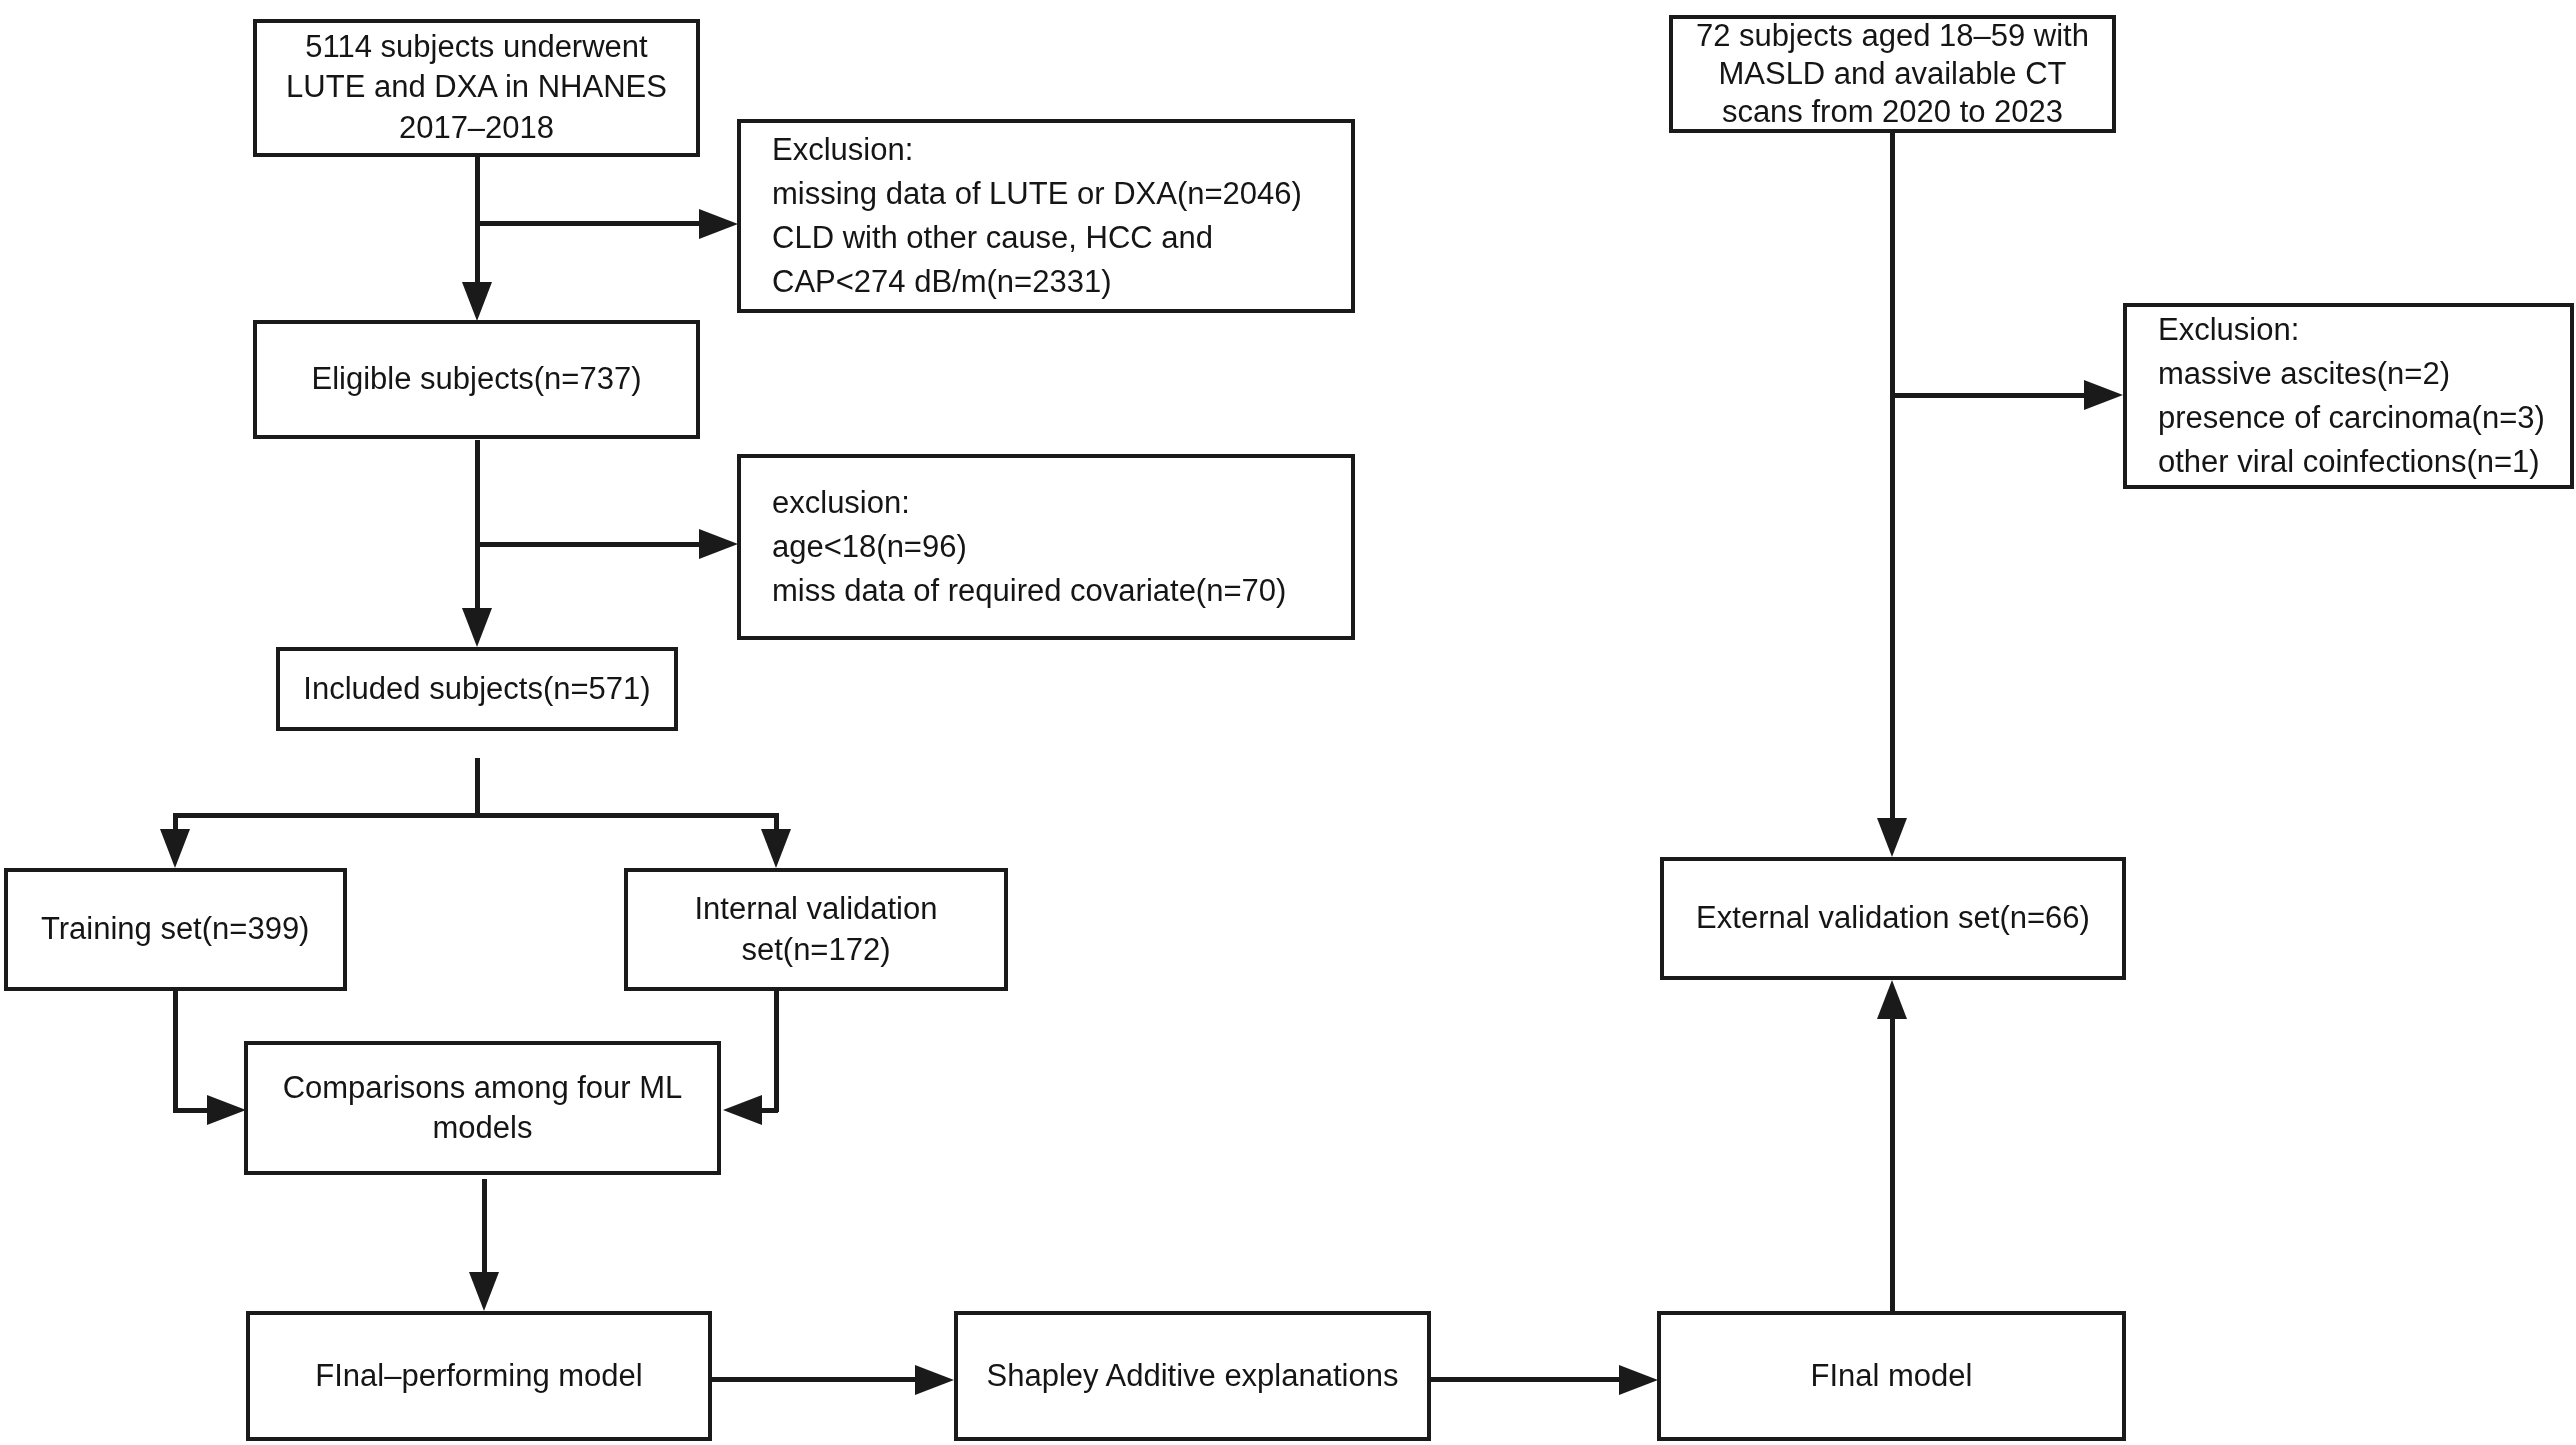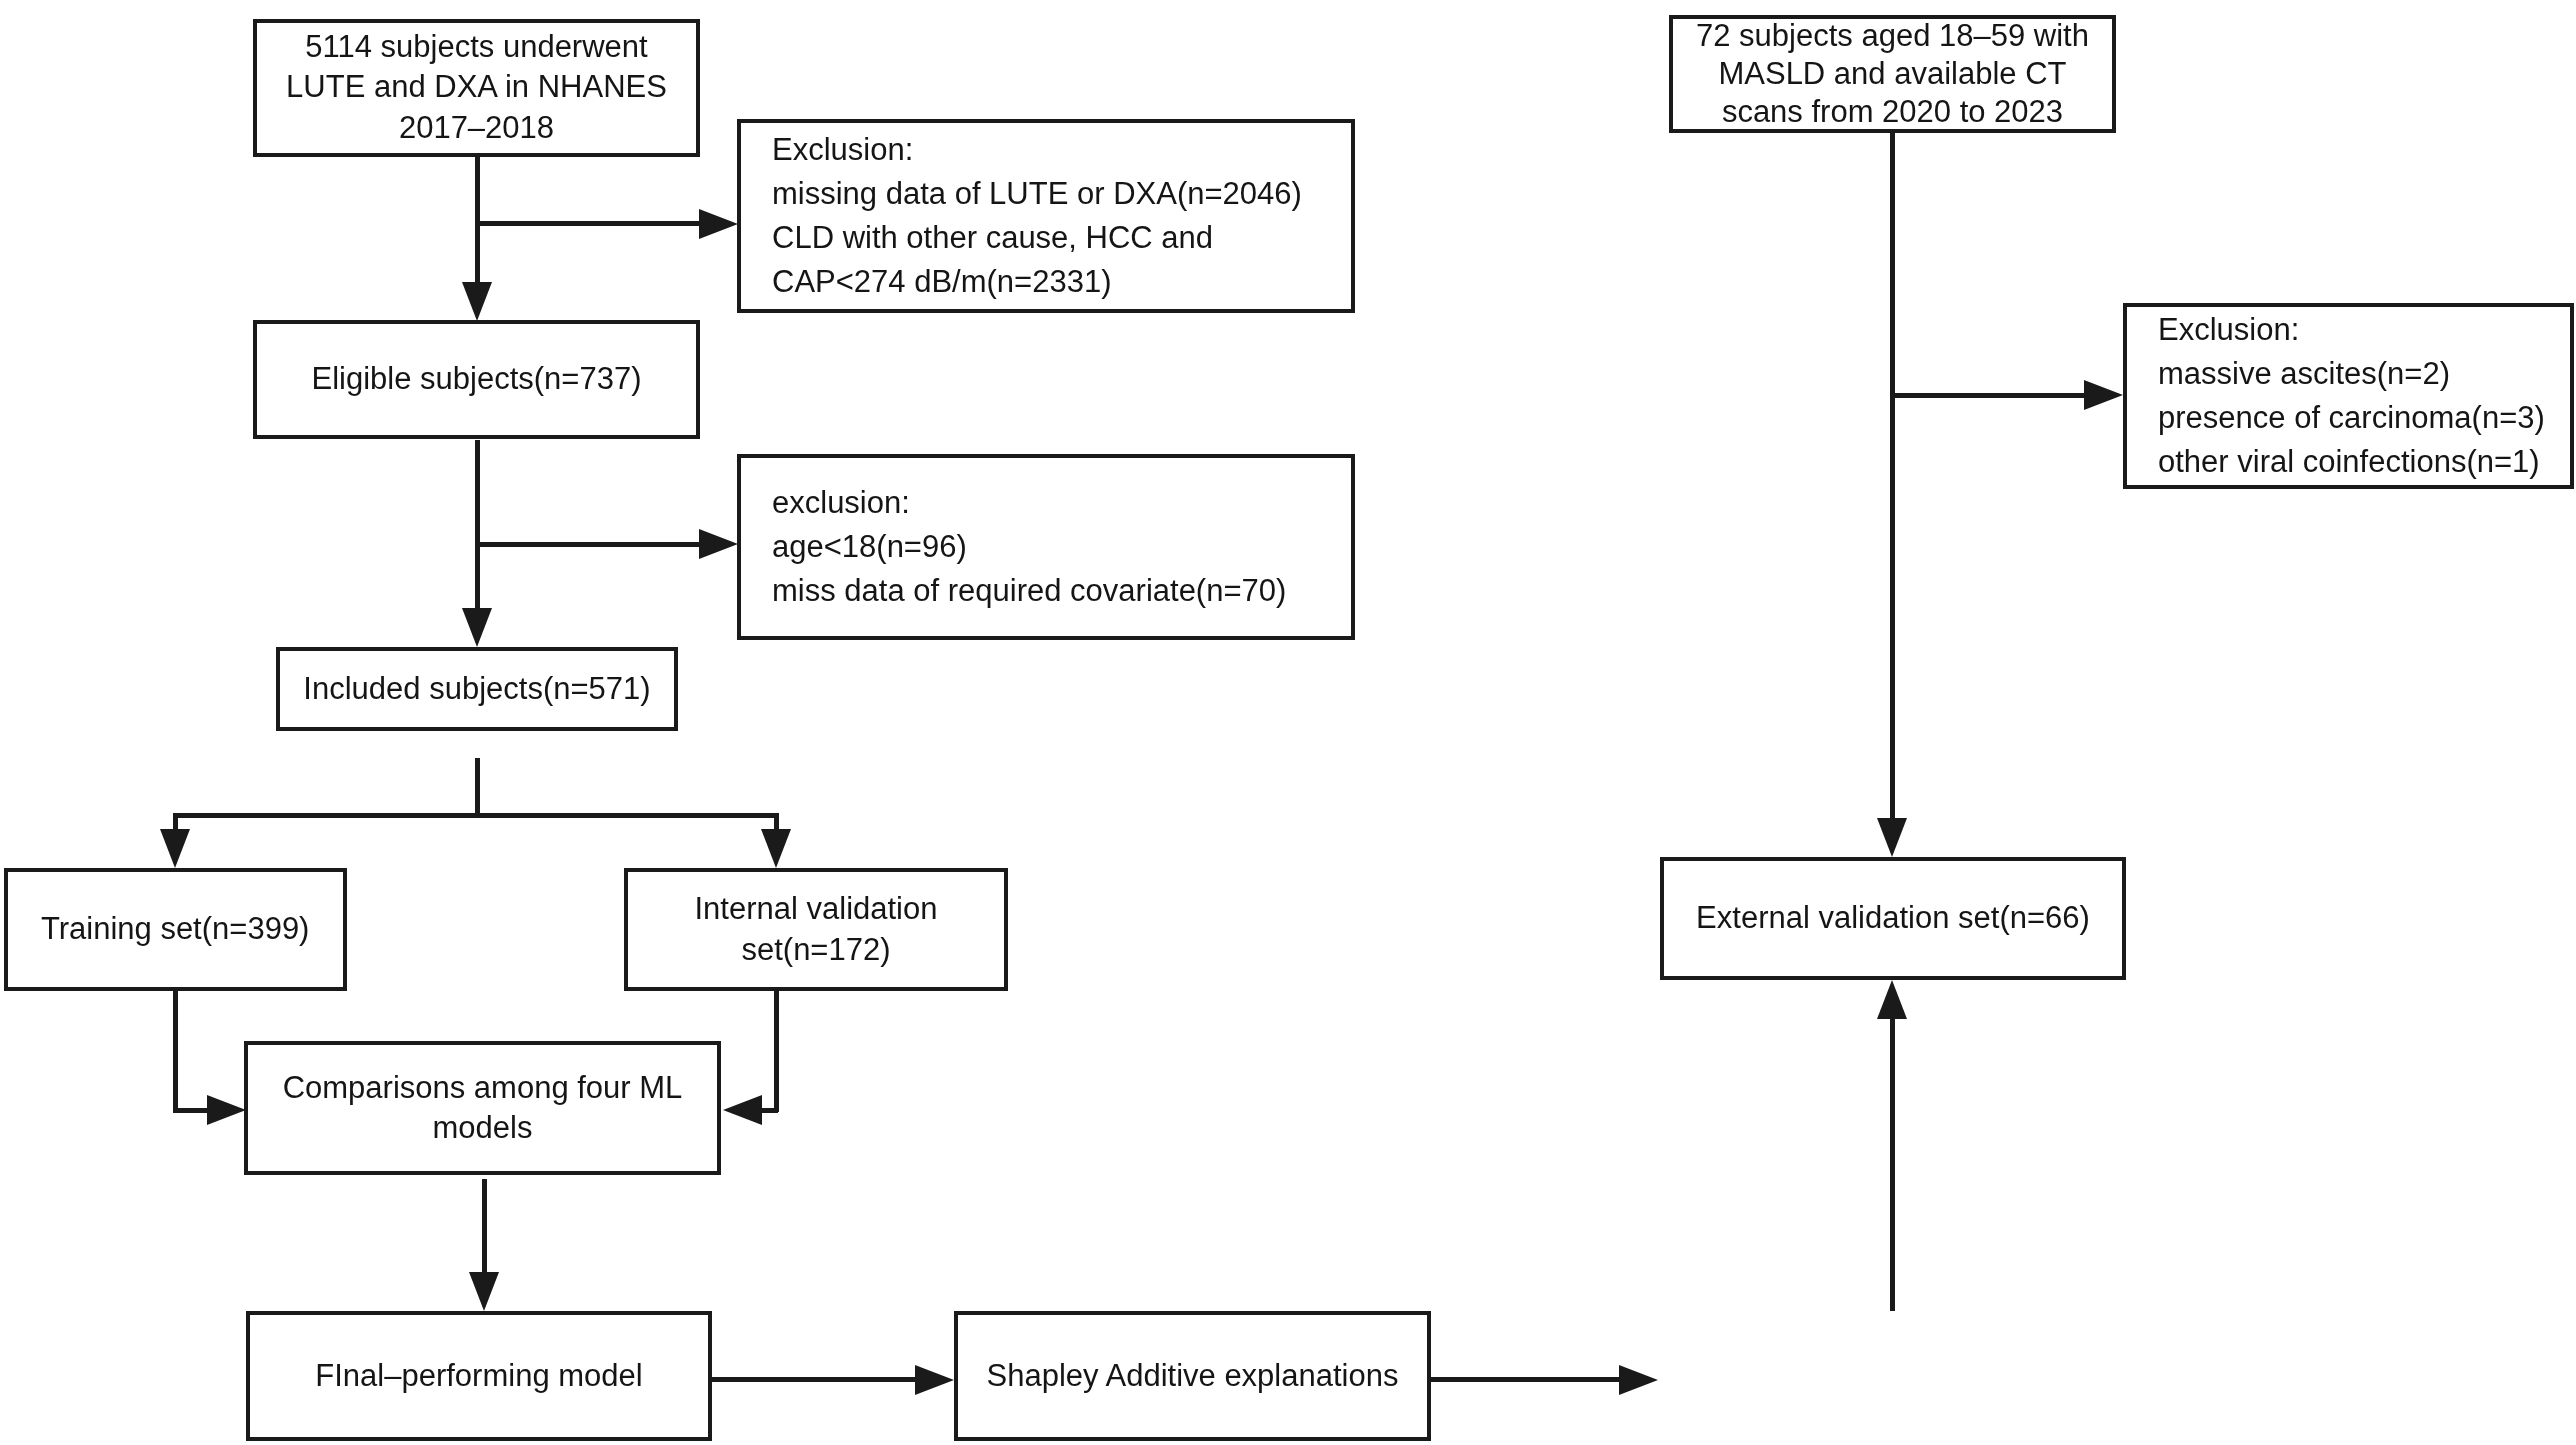--- a/index.html
+++ b/index.html
@@ -112,20 +112,21 @@
 MASLD and available CT
 scans from 2020 to 2023</div>
 
   <div class="fbox note" style="left:2123px; top:303px; width:451px; height:186px;">Exclusion:
 massive ascites(n=2)
 presence of carcinoma(n=3)
 other viral coinfections(n=1)</div>
 
   <div class="fbox" style="left:1660px; top:857px; width:466px; height:123px;">External validation set(n=66)</div>
 
+  <div class="fbox" style="left:1657px; top:1311px; width:469px; height:130px;">FInal model</div>
 
   <div class="vline" style="left:475px; top:156px; height:127px;"></div>
   <div class="ah ah-down" style="left:462px; top:282px;"></div>
   <div class="hline" style="left:477px; top:221px; width:223px;"></div>
   <div class="ah ah-right" style="left:699px; top:209px;"></div>
 
   <div class="vline" style="left:475px; top:440px; height:170px;"></div>
   <div class="ah ah-down" style="left:462px; top:608px;"></div>
   <div class="hline" style="left:477px; top:542px; width:223px;"></div>
   <div class="ah ah-right" style="left:699px; top:529px;"></div>

